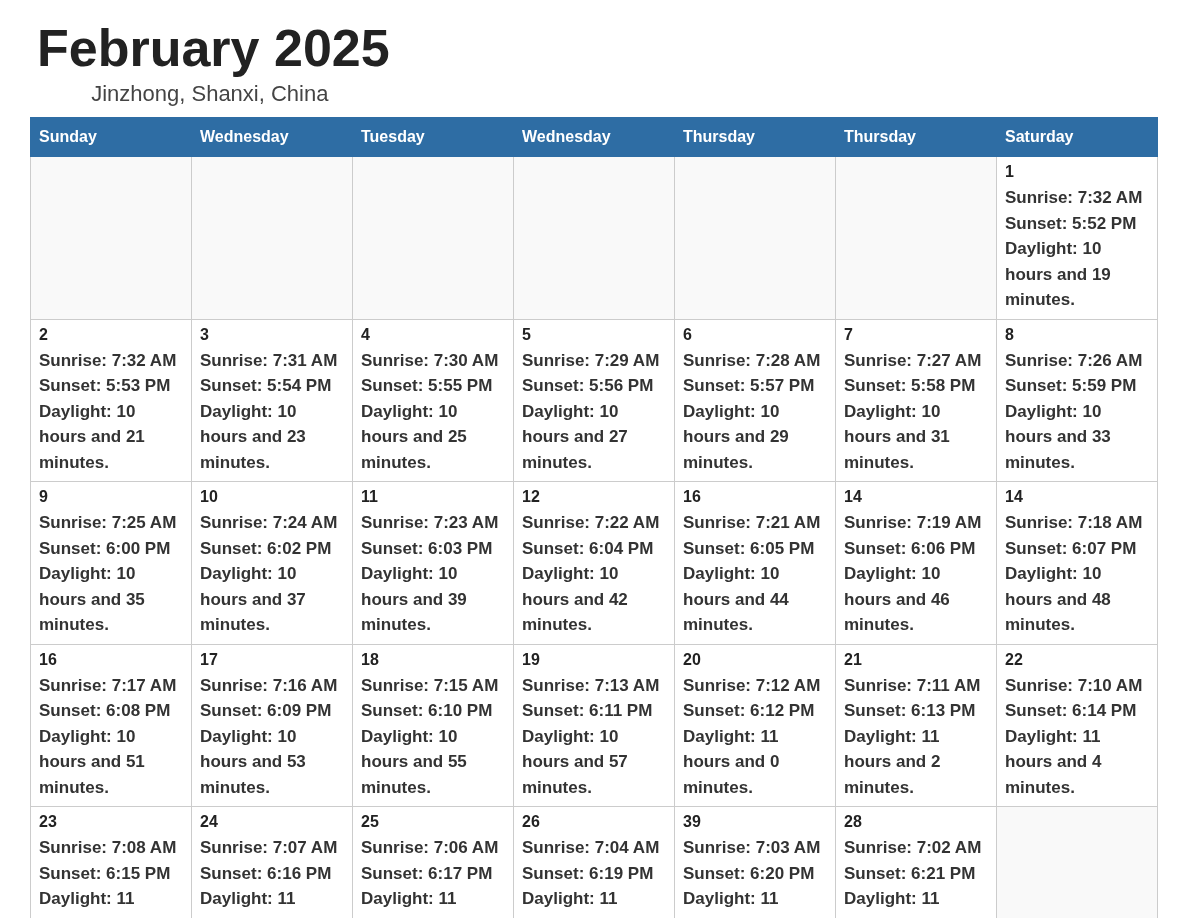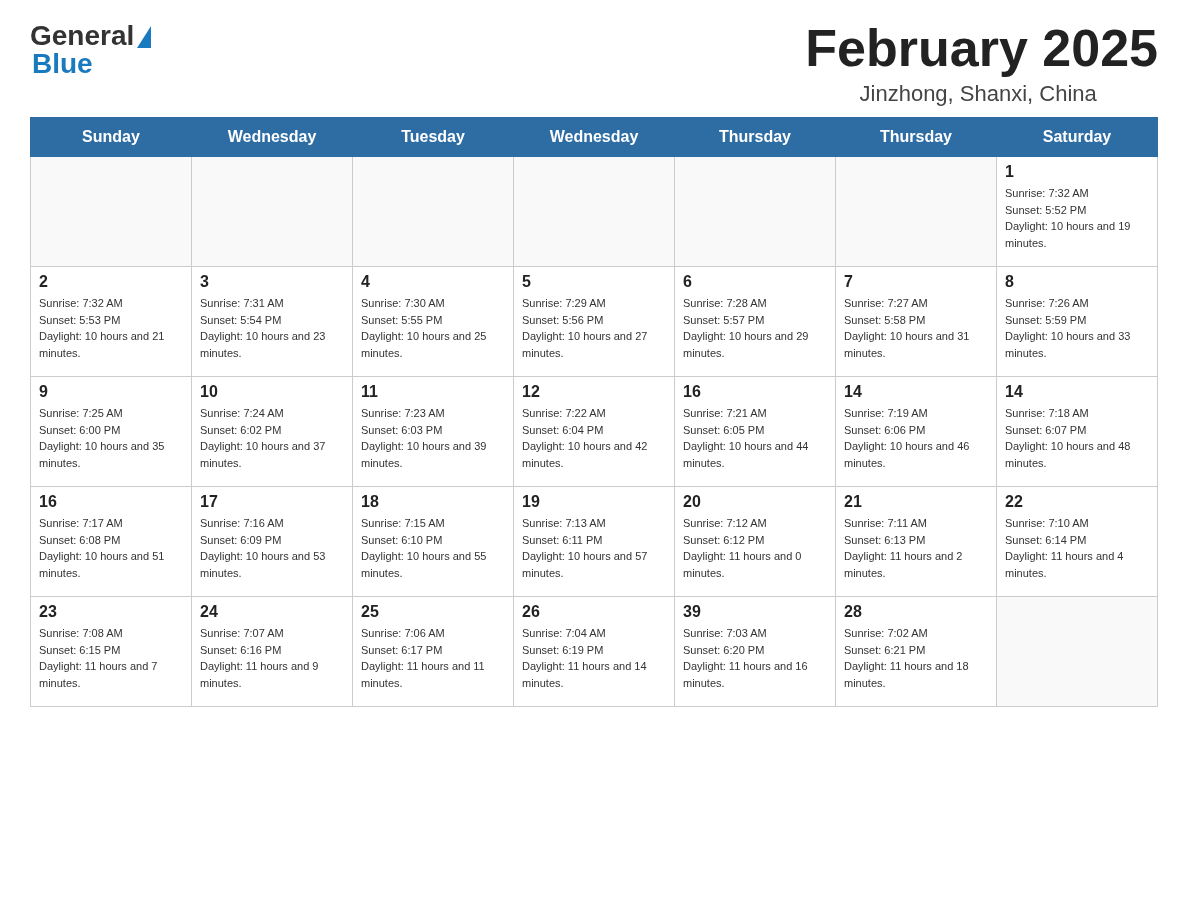--- a/index.html
+++ b/index.html
@@ -65,21 +65,21 @@
       width: 100%;
       border-collapse: collapse;
       margin-top: 10px;
     }
     th {
       background-color: #2e6da4;
       color: #fff;
       font-size: 16px;
       font-weight: bold;
       padding: 10px 8px;
-      text-align: center;
+      text-align: left;
       border: 1px solid #2e6da4;
     }
     td {
       border: 1px solid #ccc;
       vertical-align: top;
       padding: 6px 8px;
       width: 14.28%;
       min-height: 100px;
       height: 110px;
     }
@@ -87,36 +87,30 @@
       background: #f9f9f9;
     }
     .day-number {
       font-size: 16px;
       font-weight: bold;
       color: #222;
       display: block;
       margin-bottom: 4px;
     }
     .day-info {
-      font-size: 11px;
+      font-size: 17px;
       color: #333;
       line-height: 1.5;
+      font-weight: bold;
     }
   </style>
 </head>
 <body>
 
 <div class="header">
-  <div class="logo">
-    <div class="logo-top">
-      <span class="logo-general">General</span>
-      <div class="logo-triangle"></div>
-    </div>
-    <span class="logo-blue">Blue</span>
-  </div>
   <div class="title-area">
     <div class="calendar-title">February 2025</div>
     <div class="calendar-subtitle">Jinzhong, Shanxi, China</div>
   </div>
 </div>
 
 <table>
   <thead>
     <tr>
     <th>Sunday</th>

